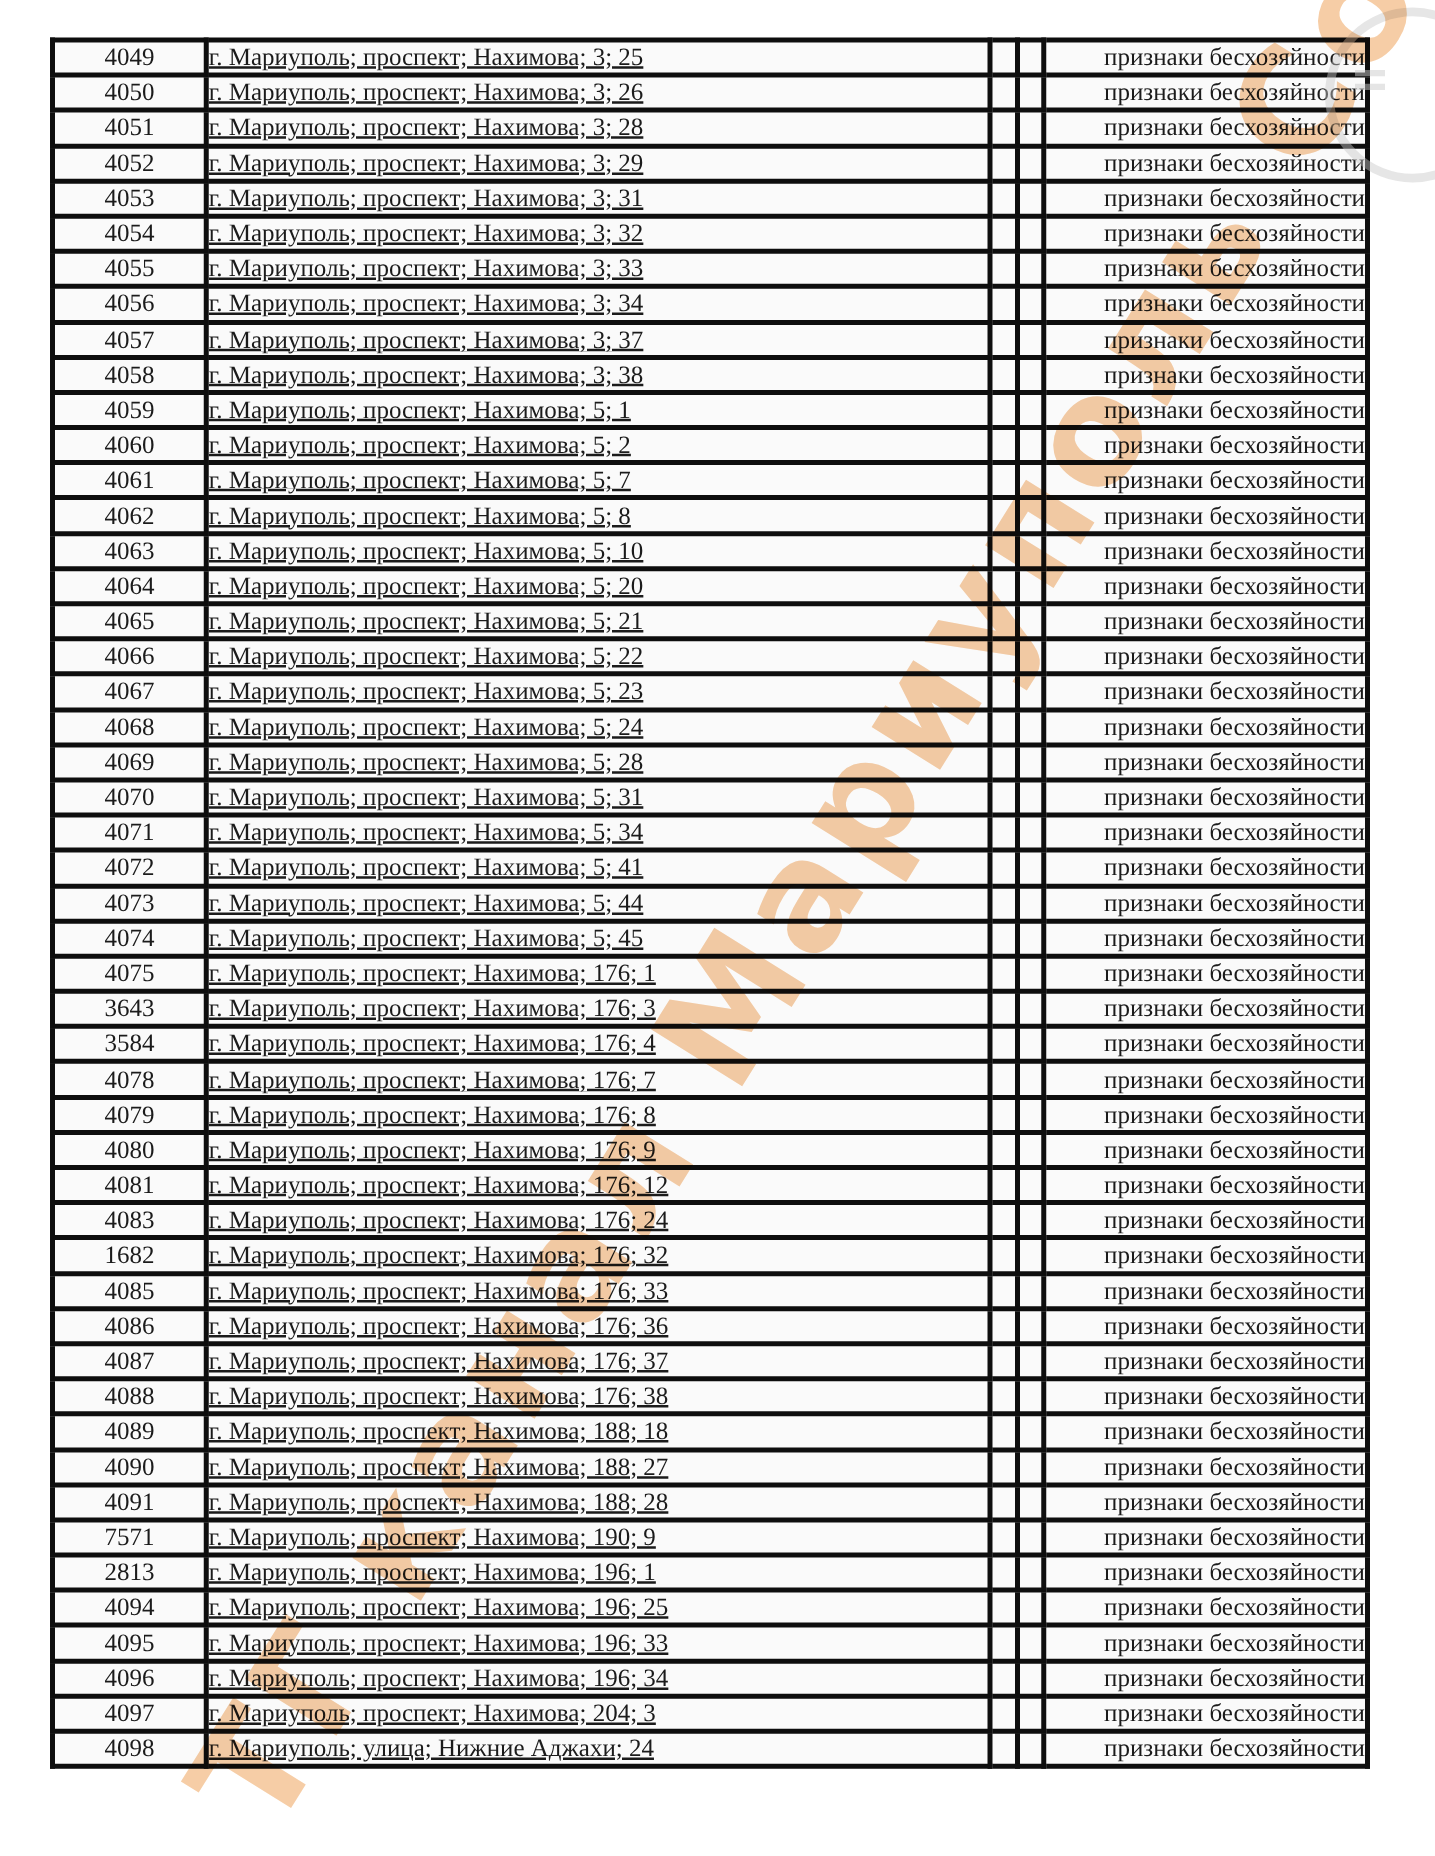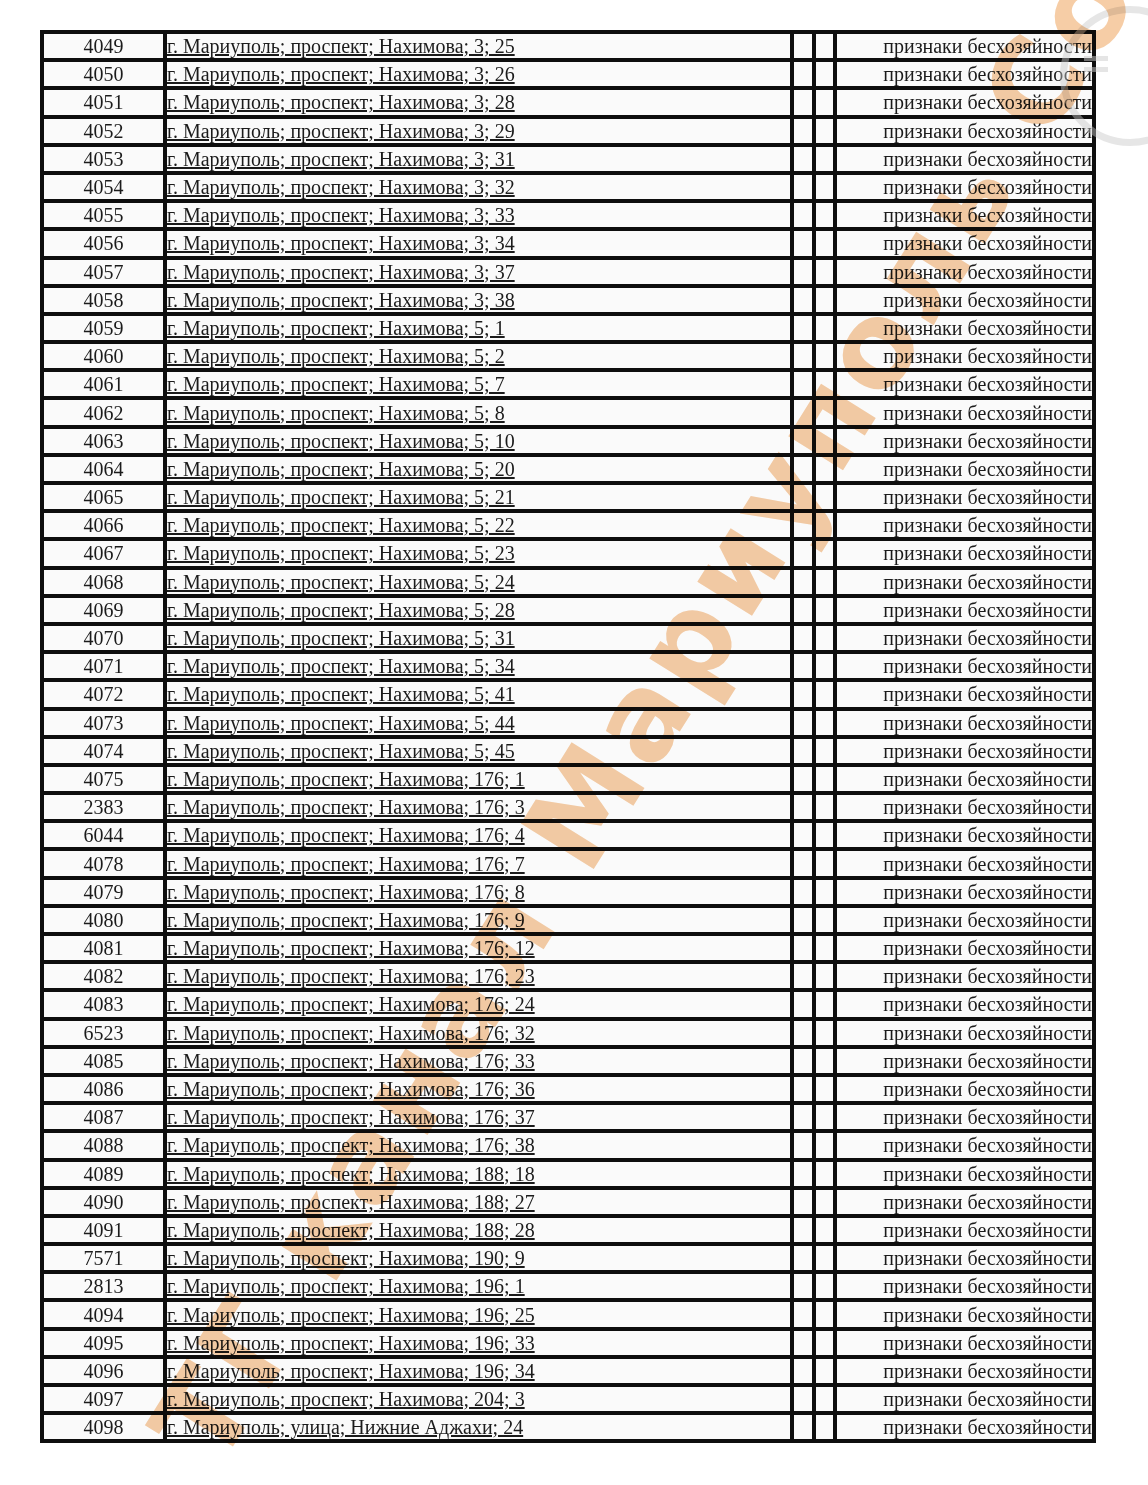--- a/index.html
+++ b/index.html
@@ -290,28 +290,28 @@
           <td class="c-status">признаки бесхозяйности</td>
         </tr>
         <tr>
           <td class="c-num">4075</td>
           <td class="c-addr">г. Мариуполь; проспект; Нахимова; 176; 1</td>
           <td class="c-mark"></td>
           <td class="c-mark"></td>
           <td class="c-status">признаки бесхозяйности</td>
         </tr>
         <tr>
-          <td class="c-num">2383</td>
+          <td class="c-num">3643</td>
           <td class="c-addr">г. Мариуполь; проспект; Нахимова; 176; 3</td>
           <td class="c-mark"></td>
           <td class="c-mark"></td>
           <td class="c-status">признаки бесхозяйности</td>
         </tr>
         <tr>
-          <td class="c-num">6044</td>
+          <td class="c-num">3584</td>
           <td class="c-addr">г. Мариуполь; проспект; Нахимова; 176; 4</td>
           <td class="c-mark"></td>
           <td class="c-mark"></td>
           <td class="c-status">признаки бесхозяйности</td>
         </tr>
         <tr>
           <td class="c-num">4078</td>
           <td class="c-addr">г. Мариуполь; проспект; Нахимова; 176; 7</td>
           <td class="c-mark"></td>
           <td class="c-mark"></td>
@@ -332,35 +332,28 @@
           <td class="c-status">признаки бесхозяйности</td>
         </tr>
         <tr>
           <td class="c-num">4081</td>
           <td class="c-addr">г. Мариуполь; проспект; Нахимова; 176; 12</td>
           <td class="c-mark"></td>
           <td class="c-mark"></td>
           <td class="c-status">признаки бесхозяйности</td>
         </tr>
         <tr>
-          <td class="c-num">4082</td>
-          <td class="c-addr">г. Мариуполь; проспект; Нахимова; 176; 23</td>
-          <td class="c-mark"></td>
-          <td class="c-mark"></td>
-          <td class="c-status">признаки бесхозяйности</td>
-        </tr>
-        <tr>
           <td class="c-num">4083</td>
           <td class="c-addr">г. Мариуполь; проспект; Нахимова; 176; 24</td>
           <td class="c-mark"></td>
           <td class="c-mark"></td>
           <td class="c-status">признаки бесхозяйности</td>
         </tr>
         <tr>
-          <td class="c-num">6523</td>
+          <td class="c-num">1682</td>
           <td class="c-addr">г. Мариуполь; проспект; Нахимова; 176; 32</td>
           <td class="c-mark"></td>
           <td class="c-mark"></td>
           <td class="c-status">признаки бесхозяйности</td>
         </tr>
         <tr>
           <td class="c-num">4085</td>
           <td class="c-addr">г. Мариуполь; проспект; Нахимова; 176; 33</td>
           <td class="c-mark"></td>
           <td class="c-mark"></td>

